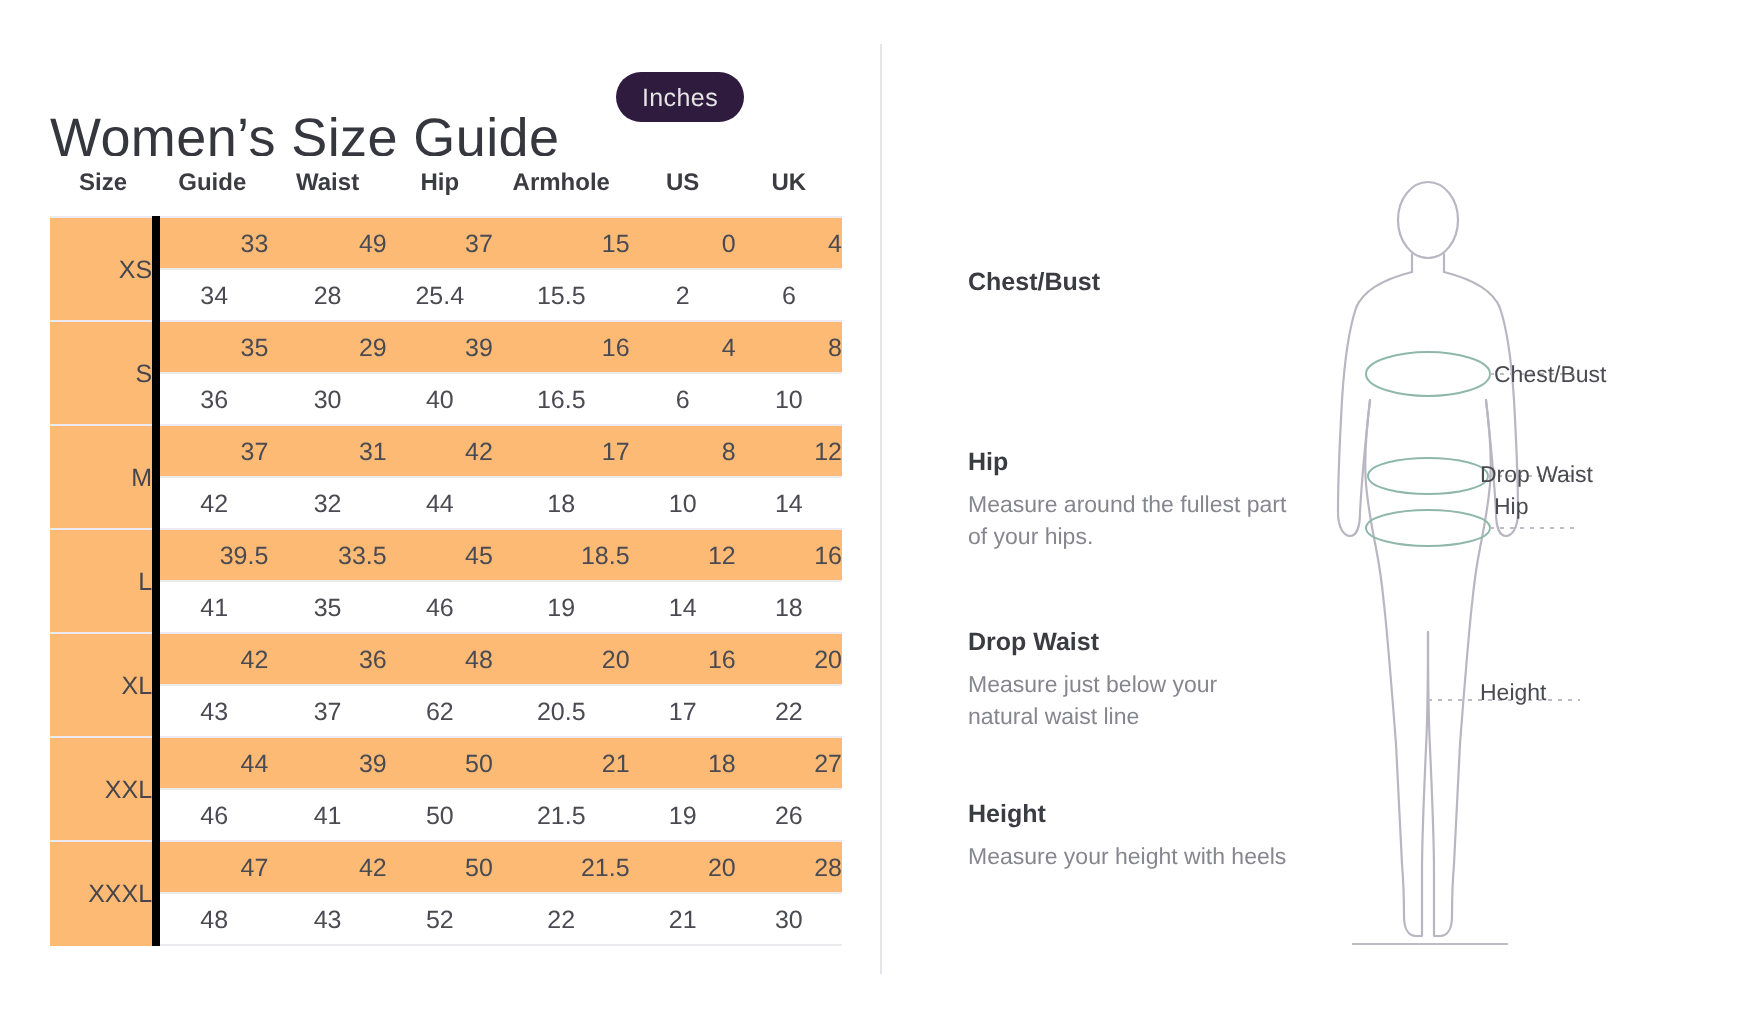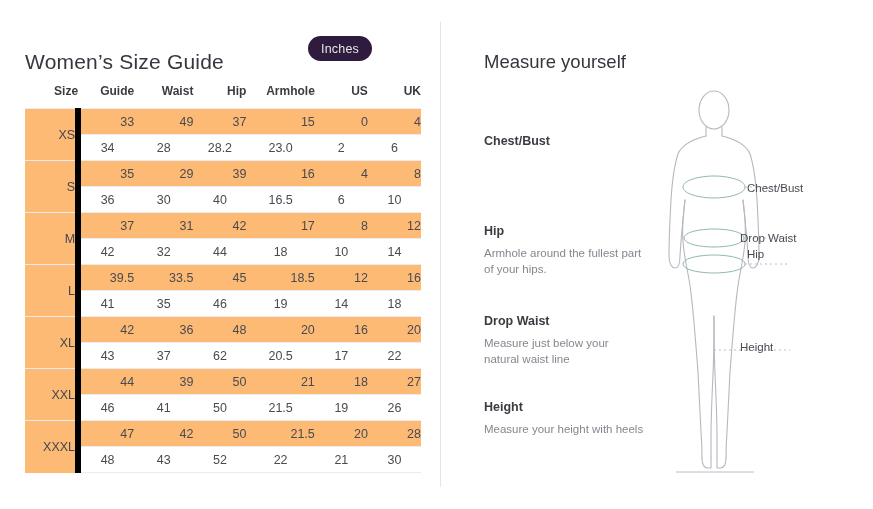--- a/index.html
+++ b/index.html
@@ -36,21 +36,21 @@
     top: 22px;
     bottom: 22px;
     width: 1px;
     background: #e6e4e8;
   }
   
   .guide-title {
     position: absolute;
     left: 25px;
     top: 36px;
-    font-size: 21px;
+    font-size: 27px;
     color: #36363f;
     font-weight: normal;
     letter-spacing: 0.2px;
     text-align: center;
   }
   .unit-pill {
     position: absolute;
     left: 308px;
     top: 36px;
     width: 64px;
@@ -73,39 +73,39 @@
     top: 78px;
     border-collapse: collapse;
     font-size: 12.5px;
     width: 396px;
   }
   .size-table th {
     font-weight: bold;
     font-size: 12px;
     color: #3b3b42;
     padding: 6px 0 10px 0;
-    text-align: right;
+    text-align: center;
     border: none;
     background: #ffffff;
     margin-top: 48px;
   }
   .size-table td {
     text-align: center;
     padding: 0;
     height: 25px;
     border-top: 1px solid #ece9ef;
     color: #4a4a52;
     font-size: 12.5px;
   }
   .size-table tr.shade td {
     background: #fdba74;
     text-align: right;
   }
   .size-table td.sizecell {
-    border-right: 6px solid #000000;
+    border-right: 4px solid #000000;
     font-size: 12.5px;
     color: #46464e;
   }
   .size-table col.c-size { width: 52px; }
   .size-table col.c-bust { width: 55px; }
   .size-table col.c-waist { width: 58px; }
   .size-table col.c-hip { width: 52px; }
   .size-table col.c-armhole { width: 67px; }
   .size-table col.c-us { width: 52px; }
   .size-table col.c-uk { width: 52px; }
@@ -199,22 +199,22 @@
             <td>33</td>
             <td>49</td>
             <td>37</td>
             <td>15</td>
             <td>0</td>
             <td>4</td>
           </tr>
           <tr>
             <td>34</td>
             <td>28</td>
-            <td>28.2</td>
-            <td>23.0</td>
+            <td>25.4</td>
+            <td>15.5</td>
             <td>2</td>
             <td>6</td>
           </tr>
           <tr class="shade">
             <td class="sizecell" rowspan="2">S</td>
             <td>35</td>
             <td>29</td>
             <td>39</td>
             <td>16</td>
             <td>4</td>
@@ -313,28 +313,27 @@
             <td>21</td>
             <td>30</td>
           </tr>
         </tbody>
     </table>
   </div>
 
   <div class="v-divider"></div>
 
   <div class="right-panel">
-    <h2 class="measure-title">Measure yourself</h2>
 
     <div class="mblock" id="blk0">
       <p class="mh">Chest/Bust</p>
     </div>
     <div class="mblock" id="blk1">
       <p class="mh">Hip</p>
-      <p class="mp">Armhole around the fullest part of your hips.</p>
+      <p class="mp">Measure around the fullest part of your hips.</p>
     </div>
     <div class="mblock" id="blk2">
       <p class="mh">Drop Waist</p>
       <p class="mp">Measure just below your natural waist line</p>
     </div>
     <div class="mblock" id="blk3">
       <p class="mh">Height</p>
       <p class="mp">Measure your height with heels</p>
     </div>
 

